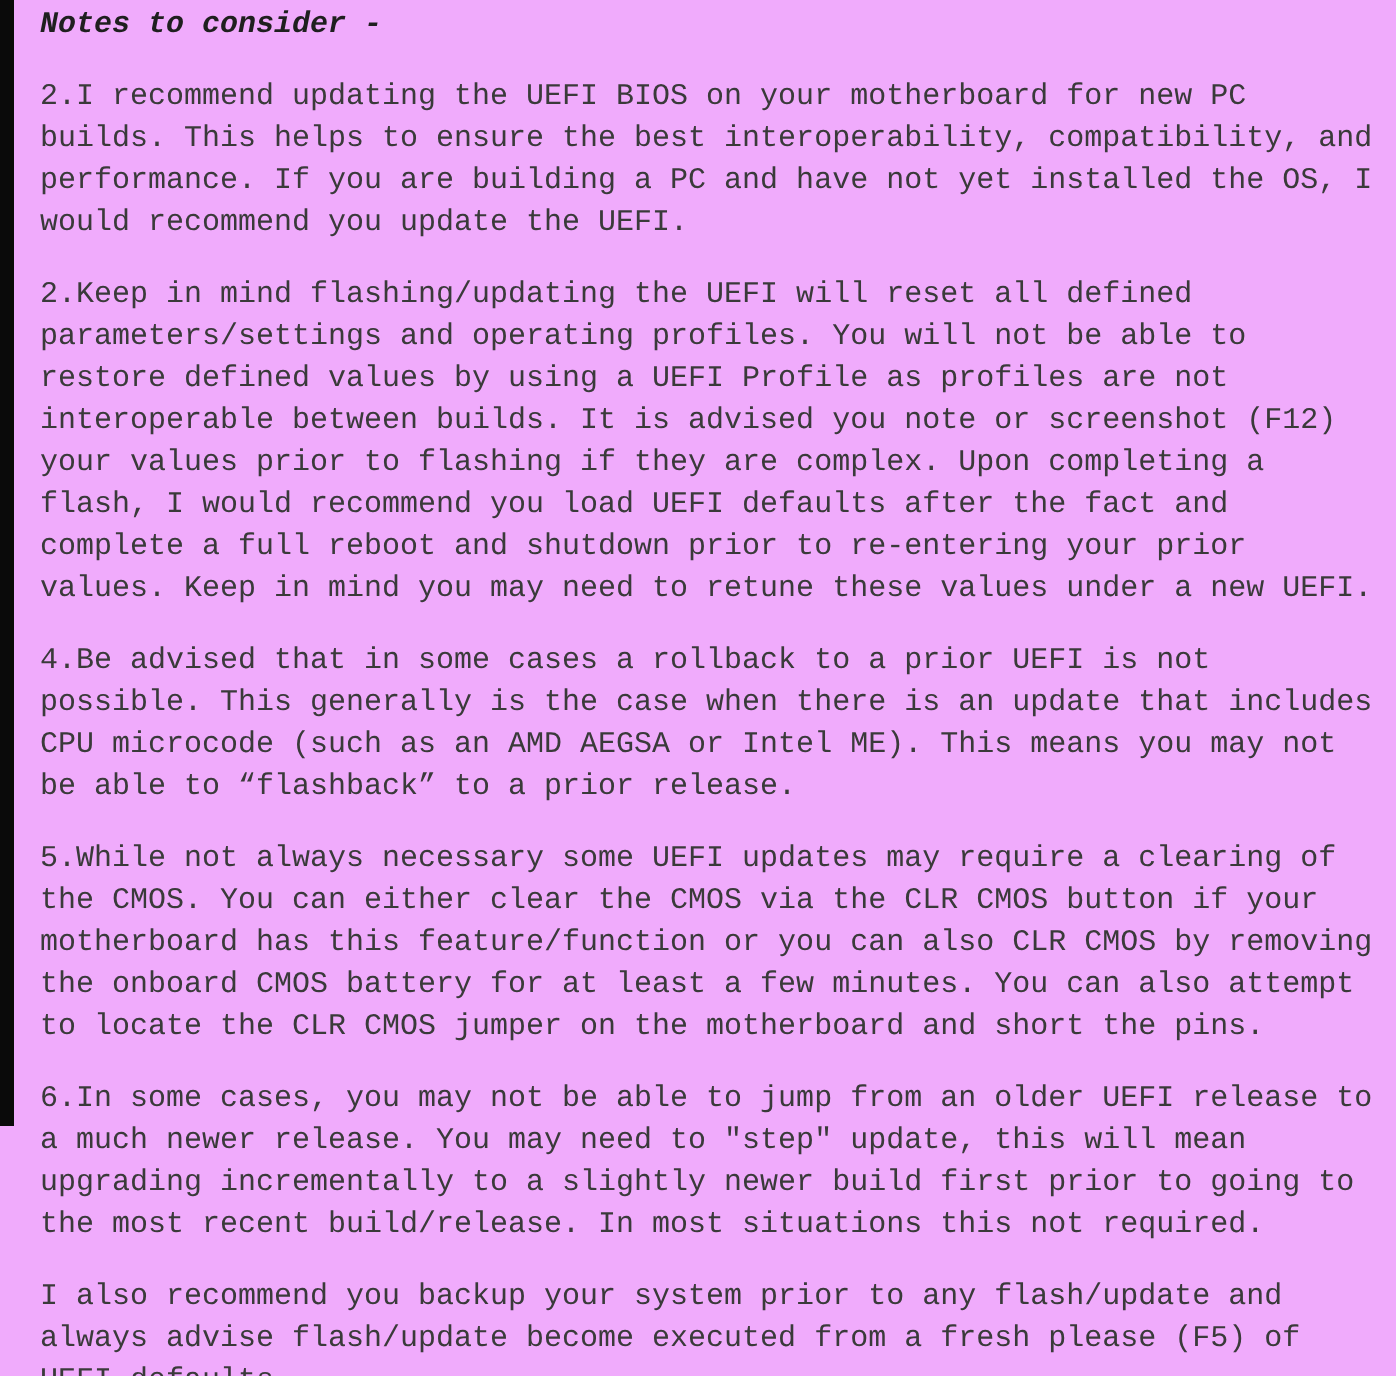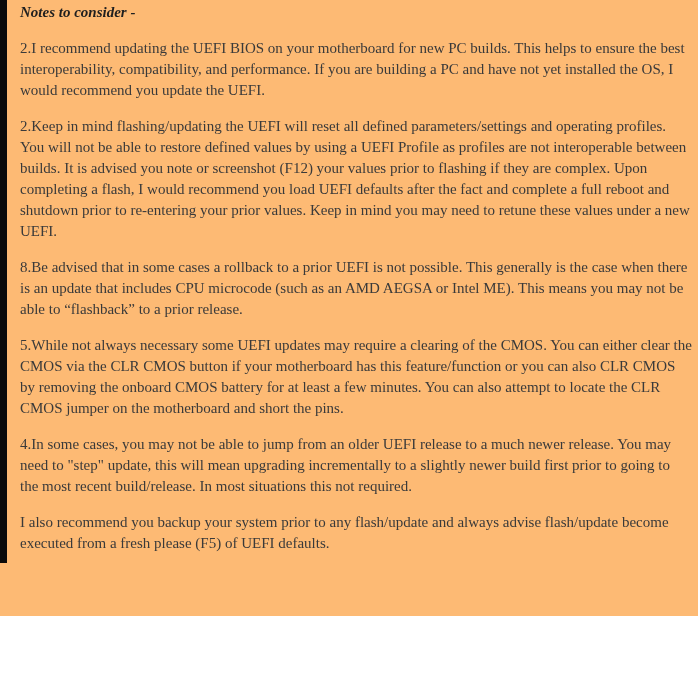--- a/index.html
+++ b/index.html
@@ -6,23 +6,23 @@
     margin: 0;
     padding: 0;
     background: #ffffff;
     width: 698px;
     height: 688px;
     overflow: hidden;
   }
   .page {
     position: relative;
     width: 698px;
-    height: 616px;
-    background: #fdba74;
-    font-family: Liberation Serif, serif;
+    height: 688px;
+    background: #f0abfc;
+    font-family: Liberation Mono, monospace;
   }
   .left-edge-bar {
     position: absolute;
     left: 0;
     top: 0;
     width: 7px;
     height: 563px;
     background: #0a0a0a;
   }
   .doc {
@@ -47,18 +47,18 @@
 </style>
 </head>
 <body>
 
 <div class="page">
   <div class="left-edge-bar"></div>
   <main class="doc">
     <p class="emph">Notes to consider -</p>
     <p>2.I recommend updating the UEFI BIOS on your motherboard for new PC builds. This helps to ensure the best interoperability, compatibility, and performance. If you are building a PC and have not yet installed the OS, I would recommend you update the UEFI.</p>
     <p>2.Keep in mind flashing/updating the UEFI will reset all defined parameters/settings and operating profiles. You will not be able to restore defined values by using a UEFI Profile as profiles are not interoperable between builds. It is advised you note or screenshot (F12) your values prior to flashing if they are complex. Upon completing a flash, I would recommend you load UEFI defaults after the fact and complete a full reboot and shutdown prior to re-entering your prior values. Keep in mind you may need to retune these values under a new UEFI.</p>
-    <p>8.Be advised that in some cases a rollback to a prior UEFI is not possible. This generally is the case when there is an update that includes CPU microcode (such as an AMD AEGSA or Intel ME). This means you may not be able to “flashback” to a prior release.</p>
+    <p>4.Be advised that in some cases a rollback to a prior UEFI is not possible. This generally is the case when there is an update that includes CPU microcode (such as an AMD AEGSA or Intel ME). This means you may not be able to “flashback” to a prior release.</p>
     <p>5.While not always necessary some UEFI updates may require a clearing of the CMOS. You can either clear the CMOS via the CLR CMOS button if your motherboard has this feature/function or you can also CLR CMOS by removing the onboard CMOS battery for at least a few minutes. You can also attempt to locate the CLR CMOS jumper on the motherboard and short the pins.</p>
-    <p>4.In some cases, you may not be able to jump from an older UEFI release to a much newer release. You may need to "step" update, this will mean upgrading incrementally to a slightly newer build first prior to going to the most recent build/release. In most situations this not required.</p>
+    <p>6.In some cases, you may not be able to jump from an older UEFI release to a much newer release. You may need to "step" update, this will mean upgrading incrementally to a slightly newer build first prior to going to the most recent build/release. In most situations this not required.</p>
     <p>I also recommend you backup your system prior to any flash/update and always advise flash/update become executed from a fresh please (F5) of UEFI defaults.</p>
   </main>
 </div>
 
 </body></html>

